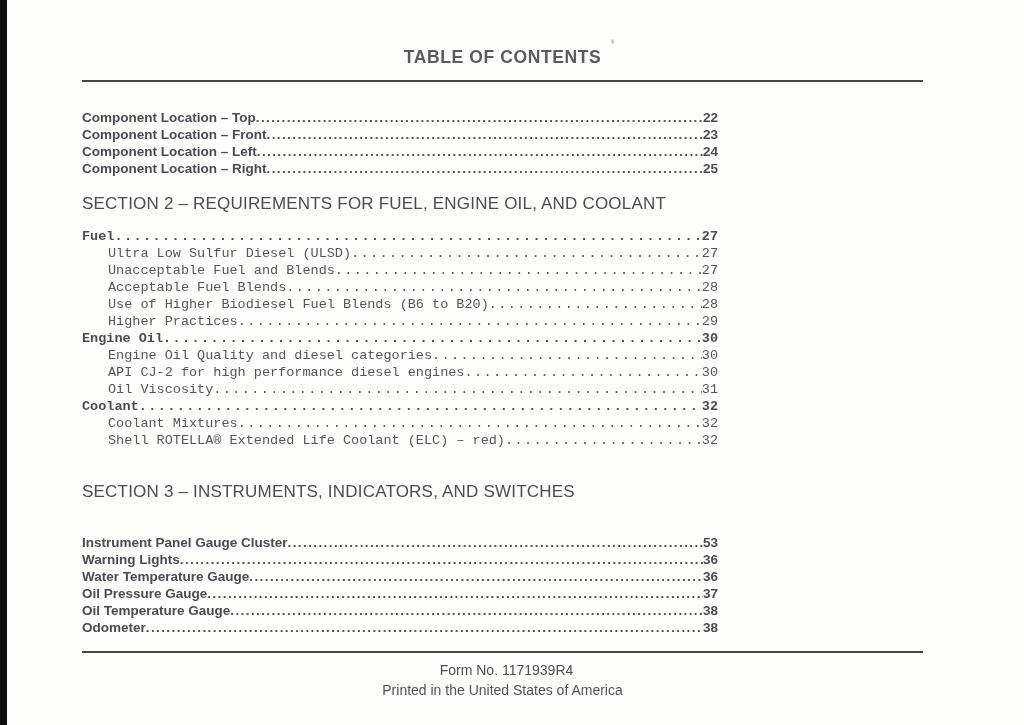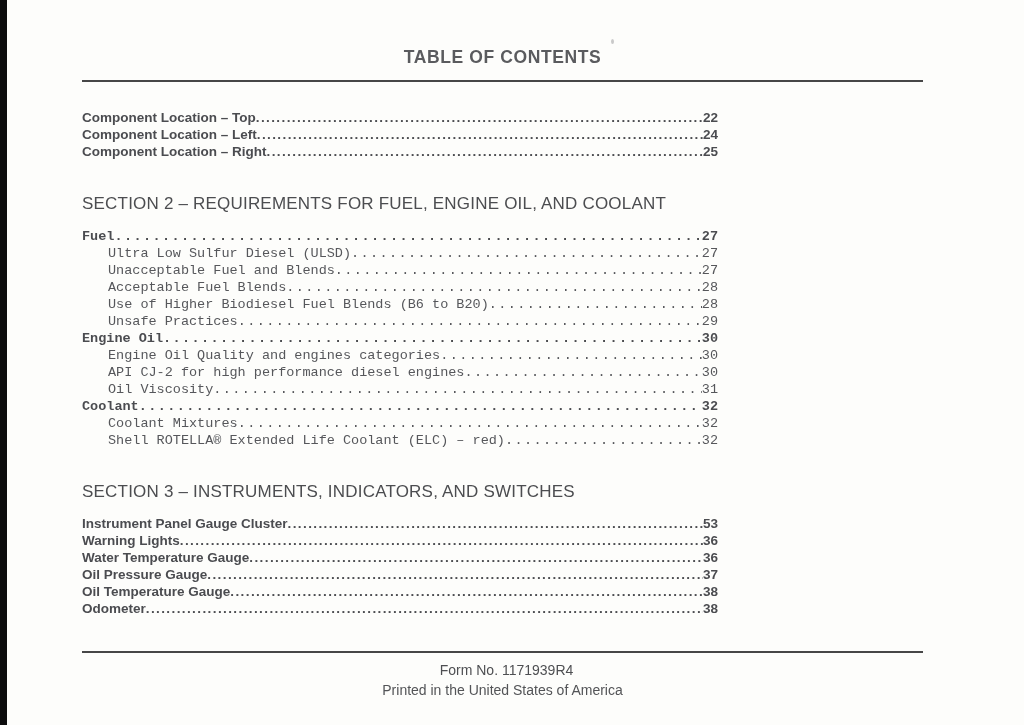--- a/index.html
+++ b/index.html
@@ -38,21 +38,21 @@
     position:absolute; left:0;
     font-size:17px; font-weight:400; color:#4c4d50; letter-spacing:0.2px;
     white-space:nowrap;
   }
   #sec2-heading { top:186px; }
   #sec3-heading { top:474px; }
 
   .entries { position:absolute; left:0; width:636px; }
   #block-front { top:101px; }
   #block-sec2 { top:220px;font-family:Liberation Mono, monospace; }
-  #block-sec3 { top:507px; }
+  #block-sec3 { top:526px; }
 
   .row {
     display:flex; align-items:baseline;
     font-size:13.5px; line-height:17px; color:#56575b;text-align:center;
   }
   .row.b { font-weight:700; color:#4b4c50; }
   .row.i1 .lab { padding-left:26px; }
   .lab { white-space:nowrap; }
   .dots { flex:1 1 auto; overflow:hidden; white-space:nowrap; }
   .dots::after {
@@ -82,20 +82,25 @@
     <div class="speck"></div>
     <div id="rule-top" class="rule"></div>
 
     <div id="block-front" class="entries">
       <div class="row b">
         <span class="lab">Component Location – Top</span>
           <span class="dots"></span>
           <span class="pg">22</span>
       </div>
       <div class="row b">
+        <span class="lab">Component Location – Front</span>
+          <span class="dots"></span>
+          <span class="pg">23</span>
+      </div>
+      <div class="row b">
         <span class="lab">Component Location – Left</span>
           <span class="dots"></span>
           <span class="pg">24</span>
       </div>
       <div class="row b">
         <span class="lab">Component Location – Right</span>
           <span class="dots"></span>
           <span class="pg">25</span>
       </div>
     </div>
@@ -121,31 +126,31 @@
         <span class="lab">Acceptable Fuel Blends</span>
           <span class="dots"></span>
           <span class="pg">28</span>
       </div>
       <div class="row i1">
         <span class="lab">Use of Higher Biodiesel Fuel Blends (B6 to B20)</span>
           <span class="dots"></span>
           <span class="pg">28</span>
       </div>
       <div class="row i1">
-        <span class="lab">Unsafe Practices</span>
+        <span class="lab">Higher Practices</span>
           <span class="dots"></span>
           <span class="pg">29</span>
       </div>
       <div class="row b">
         <span class="lab">Engine Oil</span>
           <span class="dots"></span>
           <span class="pg">30</span>
       </div>
       <div class="row i1">
-        <span class="lab">Engine Oil Quality and engines categories</span>
+        <span class="lab">Engine Oil Quality and diesel categories</span>
           <span class="dots"></span>
           <span class="pg">30</span>
       </div>
       <div class="row i1">
         <span class="lab">API CJ-2 for high performance diesel engines</span>
           <span class="dots"></span>
           <span class="pg">30</span>
       </div>
       <div class="row i1">
         <span class="lab">Oil Viscosity</span>

